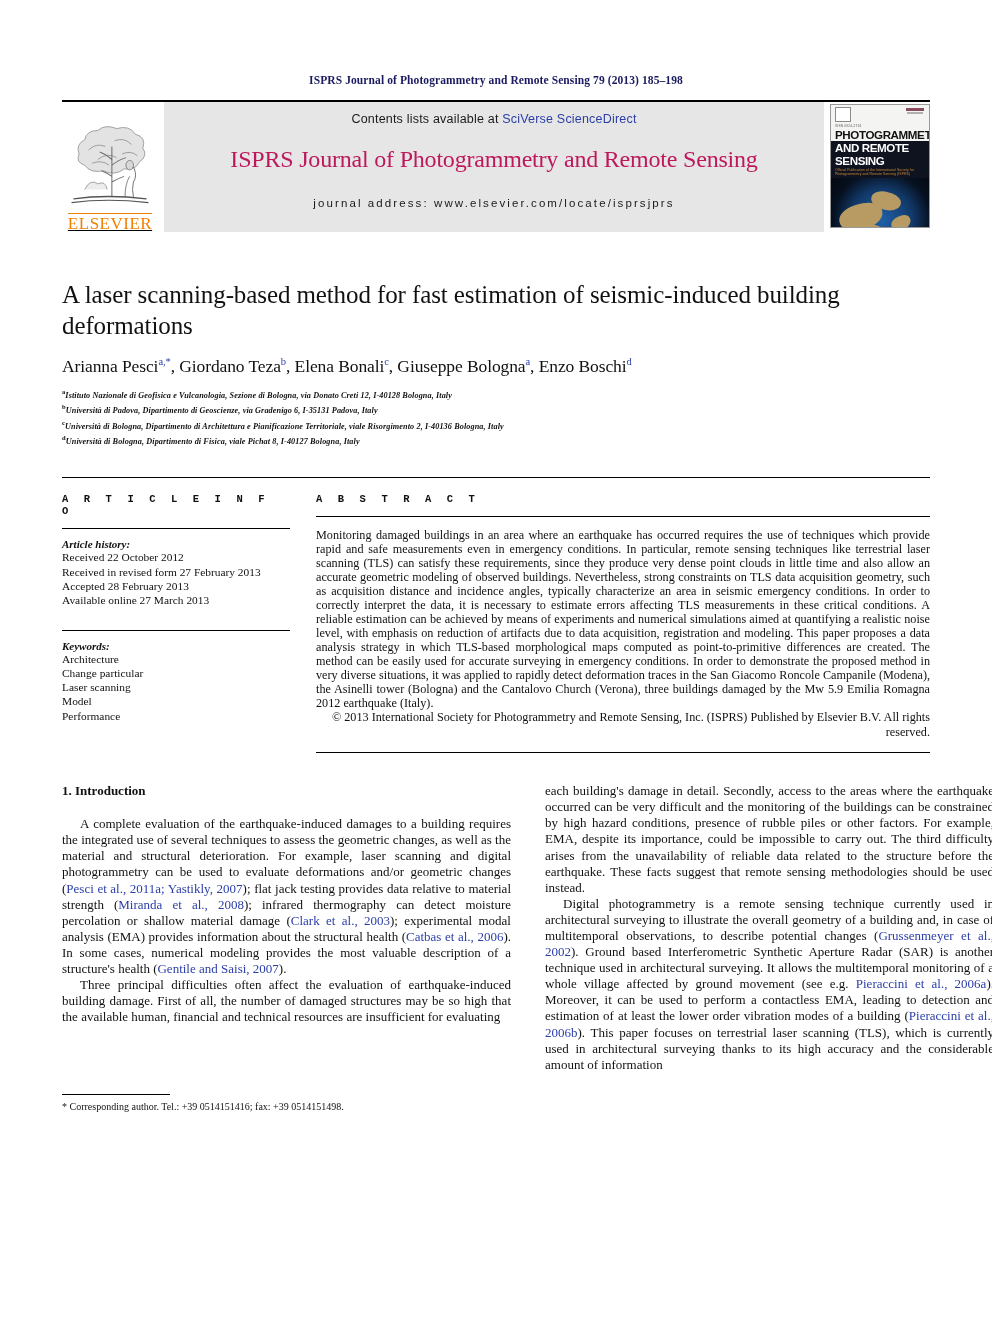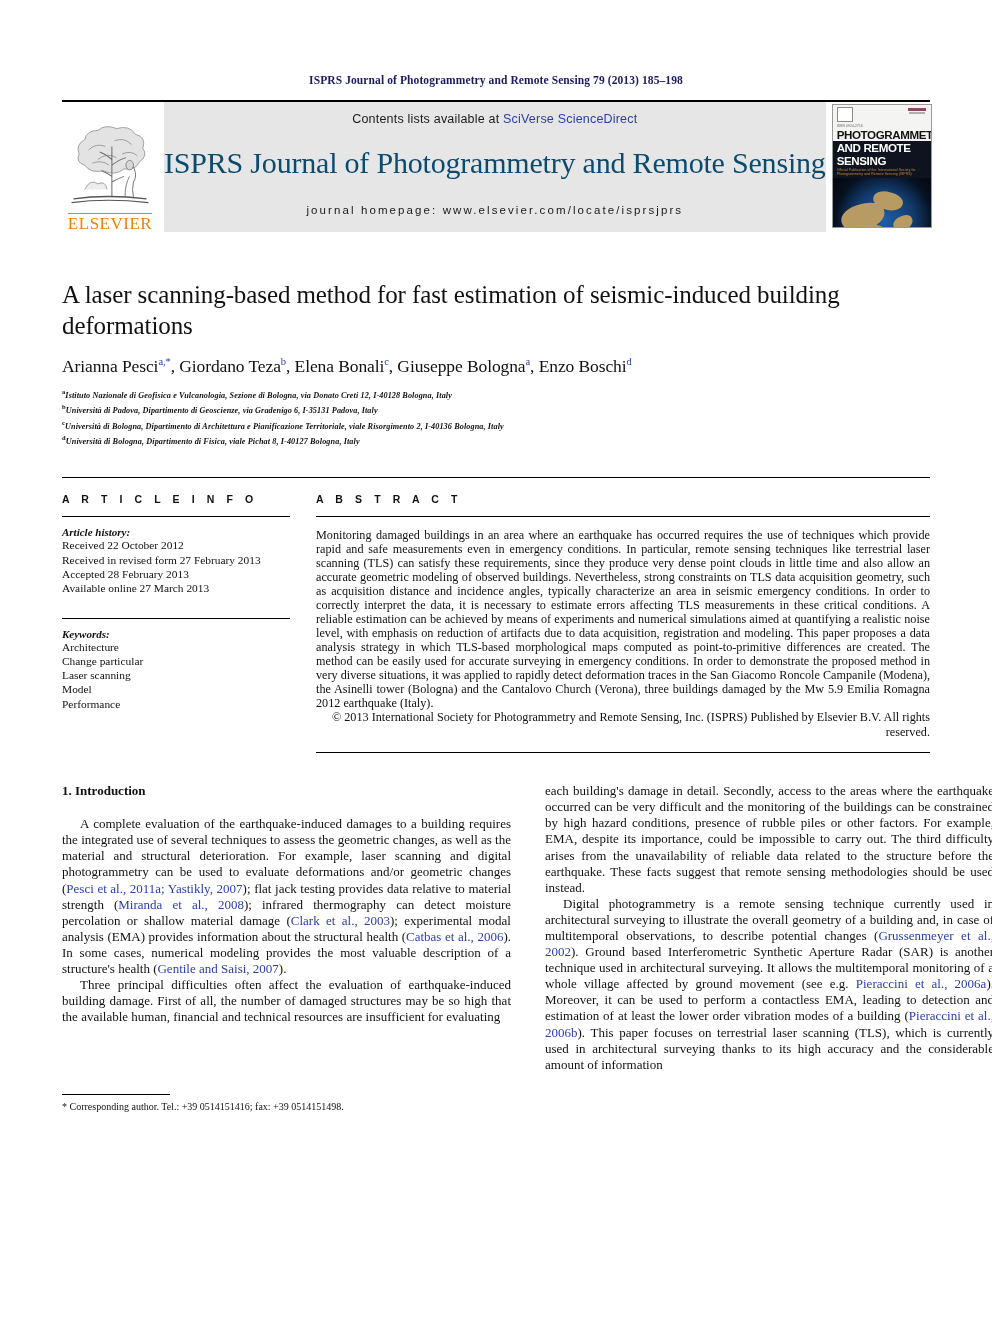--- a/index.html
+++ b/index.html
@@ -44,20 +44,21 @@
   }
   .elsevier-logo {
     width: 96px;
     flex: 0 0 96px;
     display: flex;
     flex-direction: column;
     justify-content: flex-start;
     align-items: center;
     padding-top: 20px;
     box-sizing: border-box;
+    text-decoration: underline;
   }
   .tree-svg { display:block; }
   .elsevier-word {
     font-family: "Liberation Serif", serif;
     font-size: 17px;
     letter-spacing: 0.5px;
     color: #f08000;
     margin-top: 1px;
     border-top: 1.5px solid #f08000;
     padding-top: 1px;
@@ -77,22 +78,22 @@
   }
   .contents-line {
     font-family: "Liberation Sans", sans-serif;
     font-size: 12.5px;
     color: #1a1a1a;
     letter-spacing: 0.2px;
   }
   .contents-line .sd-link { color: #2b3ea8; }
   .journal-title {
     font-family: "Liberation Serif", serif;
-    font-size: 30px;
-    color: #0c4a6e;
+    font-size: 24px;
+    color: #be185d;
     margin-top: 20px;
     letter-spacing: -0.2px;
     white-space: nowrap;
   }
   .homepage-line {
     font-family: "Liberation Sans", sans-serif;
     font-size: 11.5px;
     color: #1a1a1a;
     letter-spacing: 2.1px;
     margin-top: 24px;
@@ -200,21 +201,21 @@
     margin-top: 30px;
     border-top: 0.8px solid #000;
     padding-top: 0;
     display: flex;
     gap: 26px;
   }
   .col-info { width: 228px; flex: 0 0 228px; }
   .col-abs  { flex: 1 1 auto; }
 
   .sec-head {
-    font-family: Liberation Sans, sans-serif;
+    font-family: Liberation Mono, monospace;
     font-weight: bold;
     font-size: 10.5px;
     letter-spacing: 4.6px;
     margin-top: 15px;
     color: #111;
   }
   .rule { border-top: 1.6px solid #000; margin-top: 11px; }
   .rule-thin { border-top: 1px solid #000; margin-top: 11px; }
 
   .hist-label, .kw-label {
@@ -338,21 +339,21 @@
         <path d="M16 72 q6 -12 14 -6 q8 -4 10 6" stroke="#8a8a8a" stroke-width="0.8" fill="#ececec"></path>
         <path d="M4 82 Q40 77 82 82" stroke="#555" stroke-width="1.6" fill="none"></path>
         <path d="M2 86 Q40 81 84 86" stroke="#555" stroke-width="1.1" fill="none"></path>
       </svg>
       <div class="elsevier-word">ELSEVIER</div>
     </div>
 
     <div class="journal-band">
       <div class="contents-line"><span>Contents lists available at </span><span class="sd-link">SciVerse ScienceDirect</span></div>
       <div class="journal-title">ISPRS Journal of Photogrammetry and Remote Sensing</div>
-      <div class="homepage-line">journal homepage: www.elsevier.com/locate/isprsjprs</div>
+      <div class="homepage-line">journal address: www.elsevier.com/locate/isprsjprs</div>
     </div>
 
     <div class="cover-thumb">
       <div class="cover-top">
         <span class="cover-badge"></span>
         <span class="cover-badge r">
             <i></i>
             <u></u>
           </span>
       </div>

